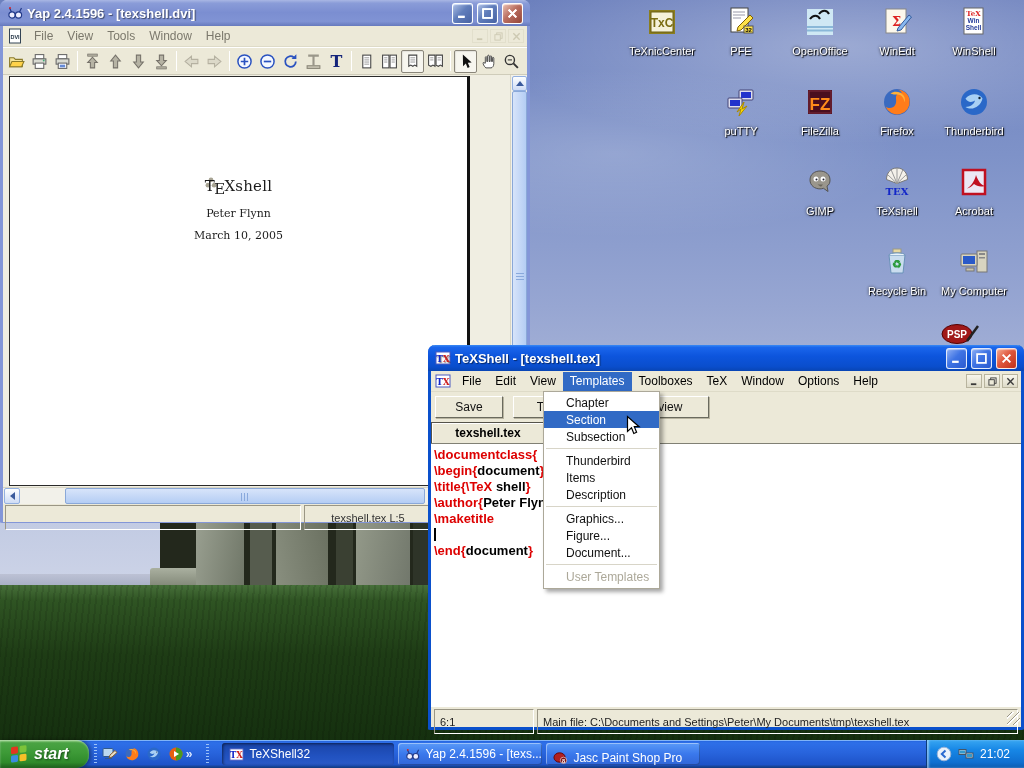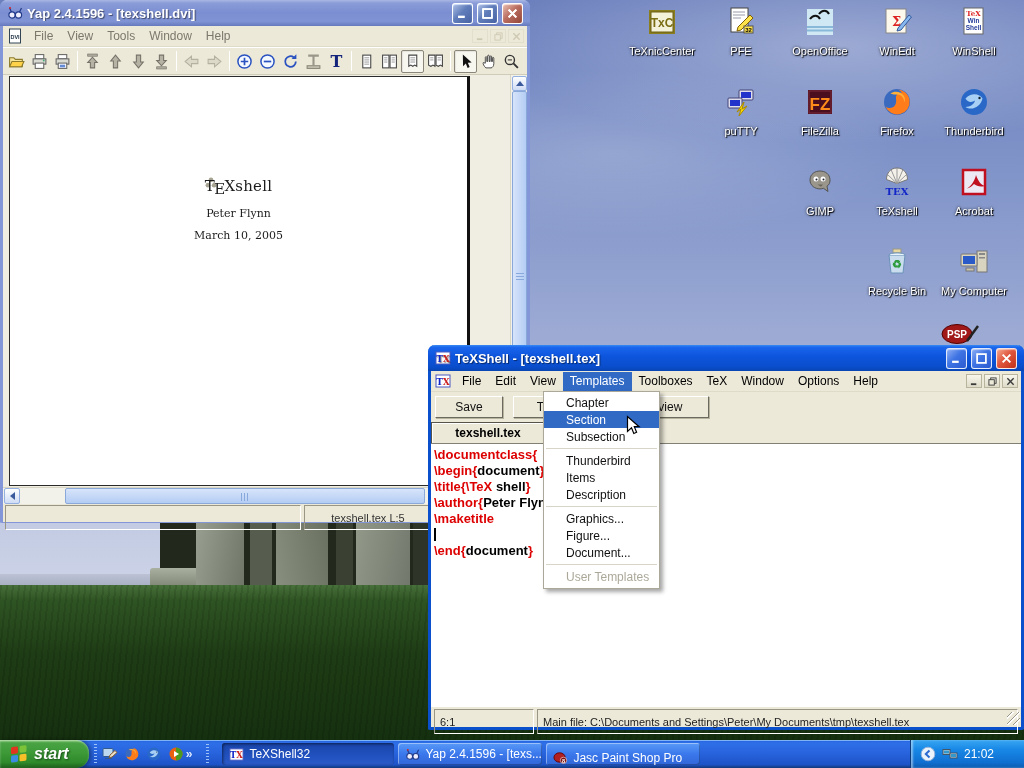--- a/index.html
+++ b/index.html
@@ -124,21 +124,21 @@
   .ql-handle { width:3px; height:21px; margin:0 5px; flex:none;
     background:repeating-linear-gradient(180deg,#9cc2f8 0 1px, transparent 1px 3px); }
   #quick-launch { display:flex; align-items:center; gap:6px; flex:none; }
   #quick-launch .icon { width:16px; height:16px; }
   #ql-chevron { color:#dce8ff; font-size:12px; font-weight:bold; margin-left:2px; }
   #task-buttons { display:flex; align-items:center; flex:none; margin-left:8px; gap:4px; }
   .taskbtn { height:22px; border-radius:3px; display:flex; align-items:center; gap:5px; padding:0 7px; color:#fff; font-size:12px; white-space:nowrap; overflow:hidden;
     background:linear-gradient(180deg,#5a9af8 0%,#3a78ec 50%,#3166d8 100%); box-shadow:inset 1px 1px 0 rgba(255,255,255,.4), inset -1px -1px 0 rgba(0,0,0,.25); }
   .taskbtn.active { background:linear-gradient(180deg,#1a44a8 0%,#2152c0 60%,#2a5ac8 100%); box-shadow:inset 1px 1px 3px rgba(0,0,0,.55); }
   .taskbtn .icon { width:15px; height:15px; flex:none; }
-  #tray { margin-left:auto; height:28px; flex:none; display:flex; align-items:center; gap:6px; padding:0 30px 0 9px;
+  #tray { margin-left:auto; height:28px; flex:none; display:flex; align-items:center; gap:6px; padding:0 14px 0 9px;
     background:linear-gradient(180deg,#38a6f2 0%,#1787e6 35%,#0f6fd0 80%,#0b5cb0 100%);
     border-left:1px solid #0c3a7a; box-shadow:inset 2px 0 2px rgba(255,255,255,.45); color:#fff; font-size:12px; }
   #tray .icon { width:16px; height:16px; }
 </style>
 </head>
 <body>
 
 <div id="stage">
 
   <div id="wallpaper">

